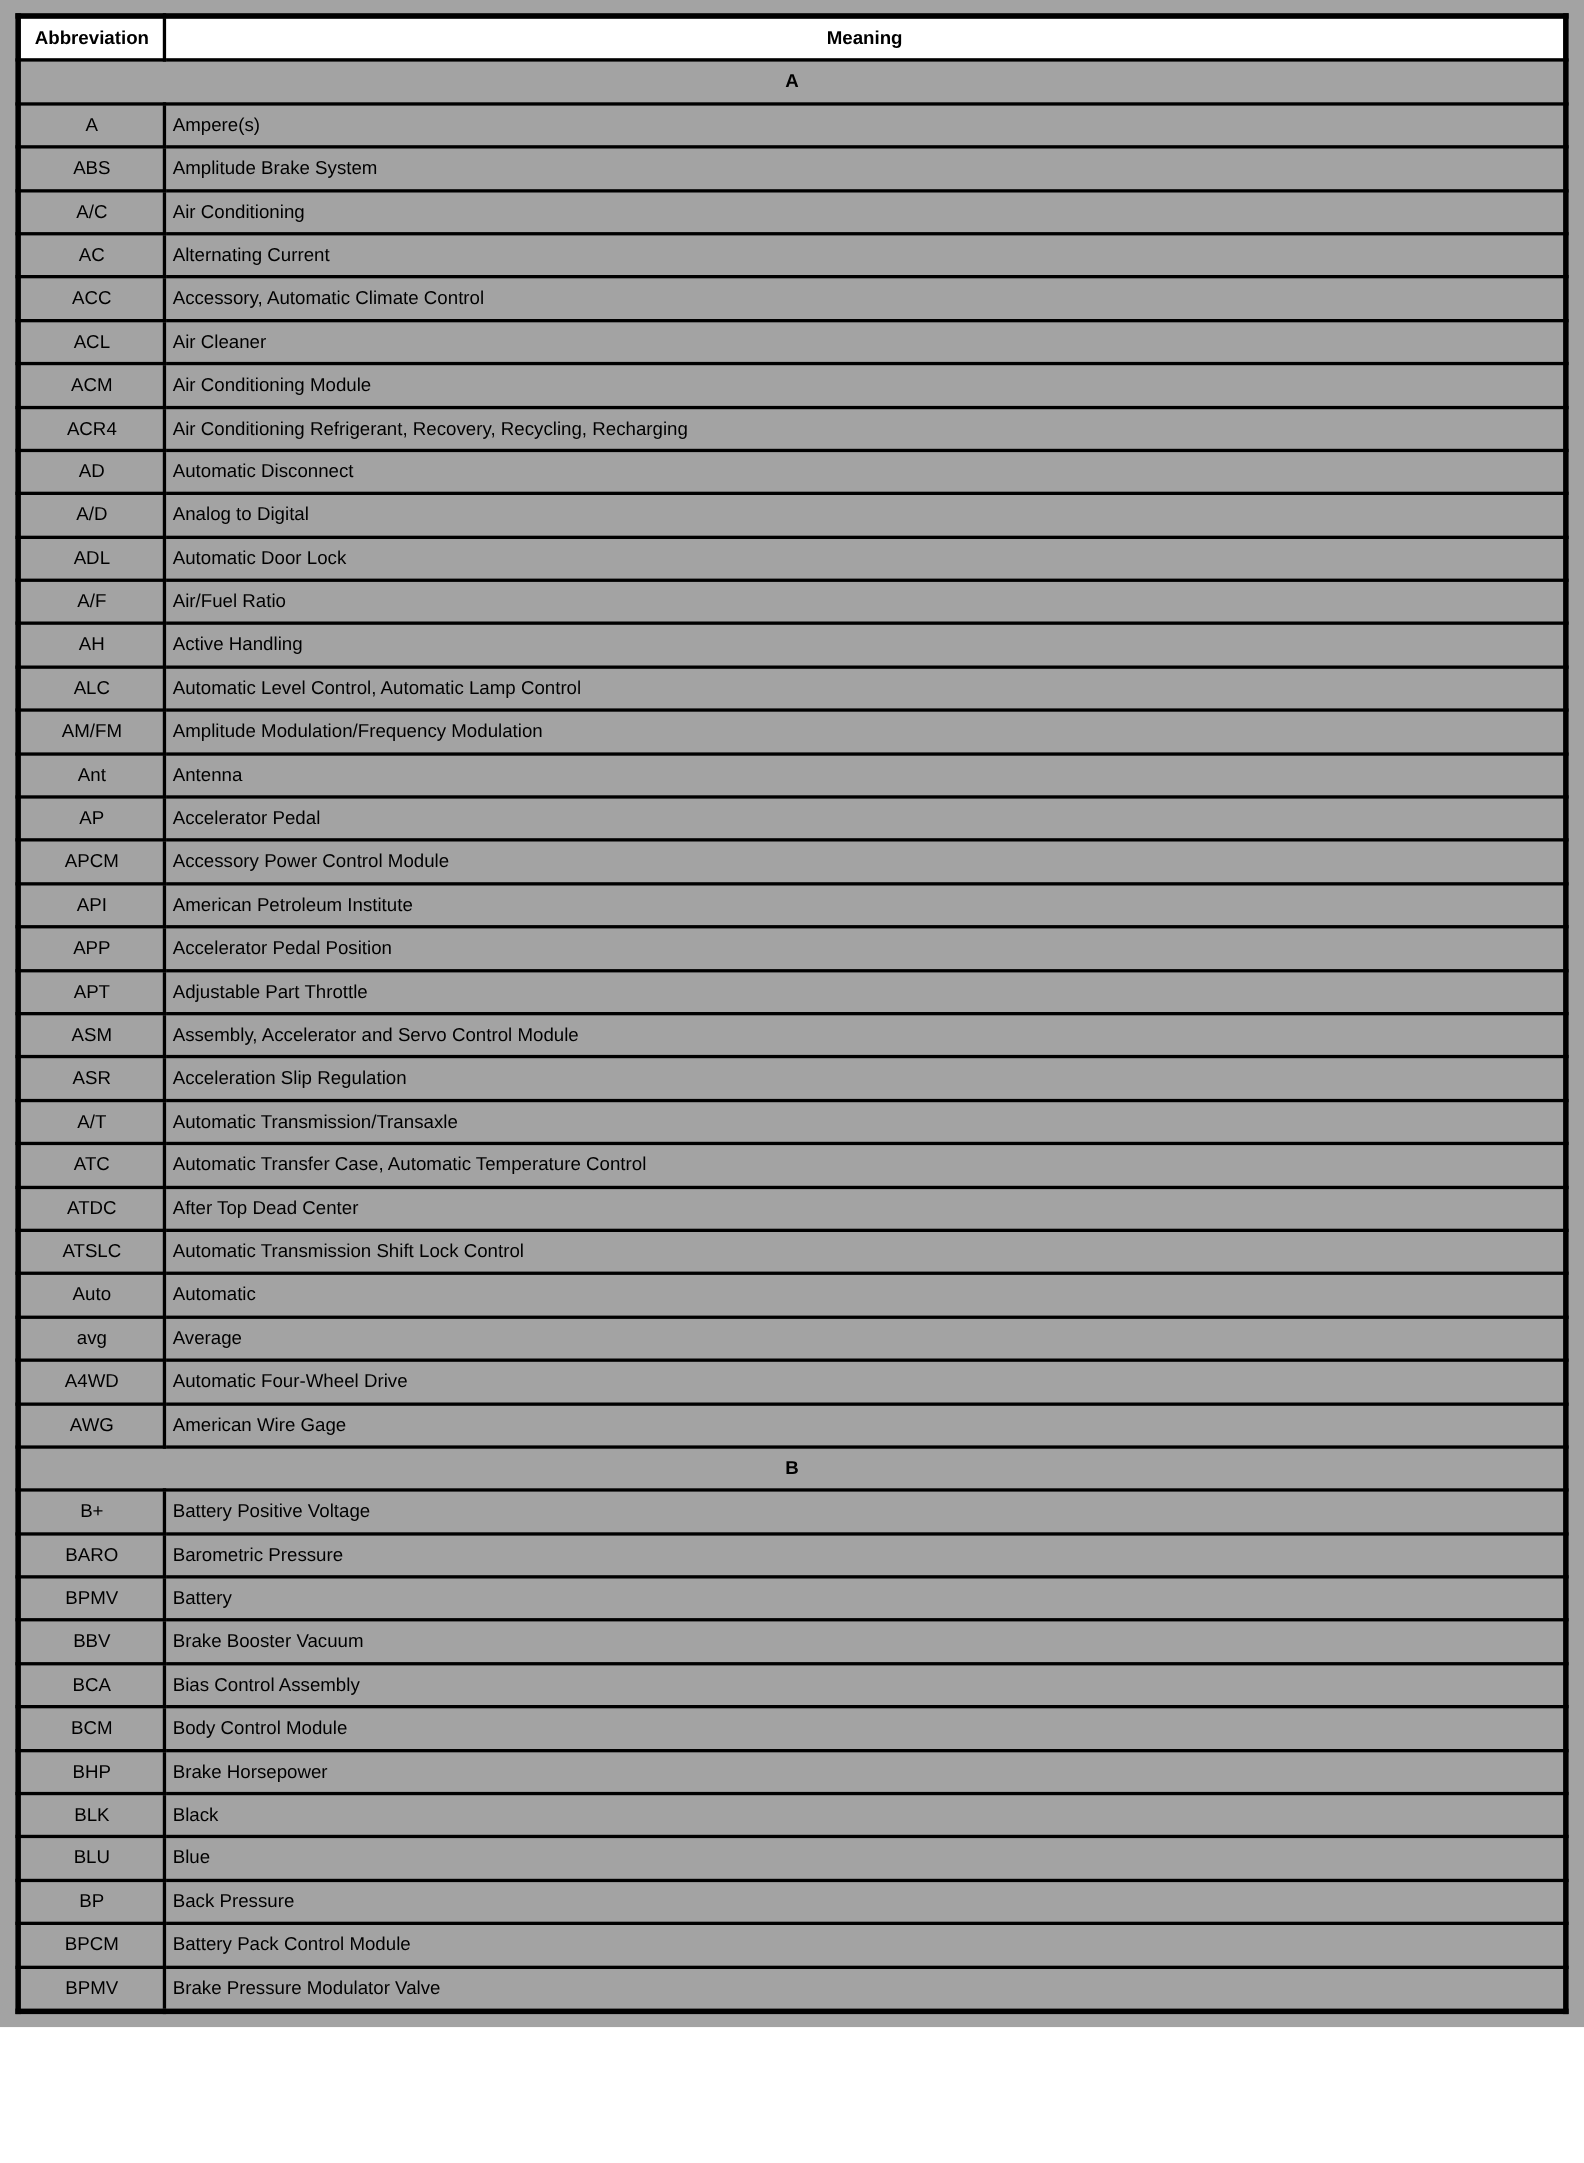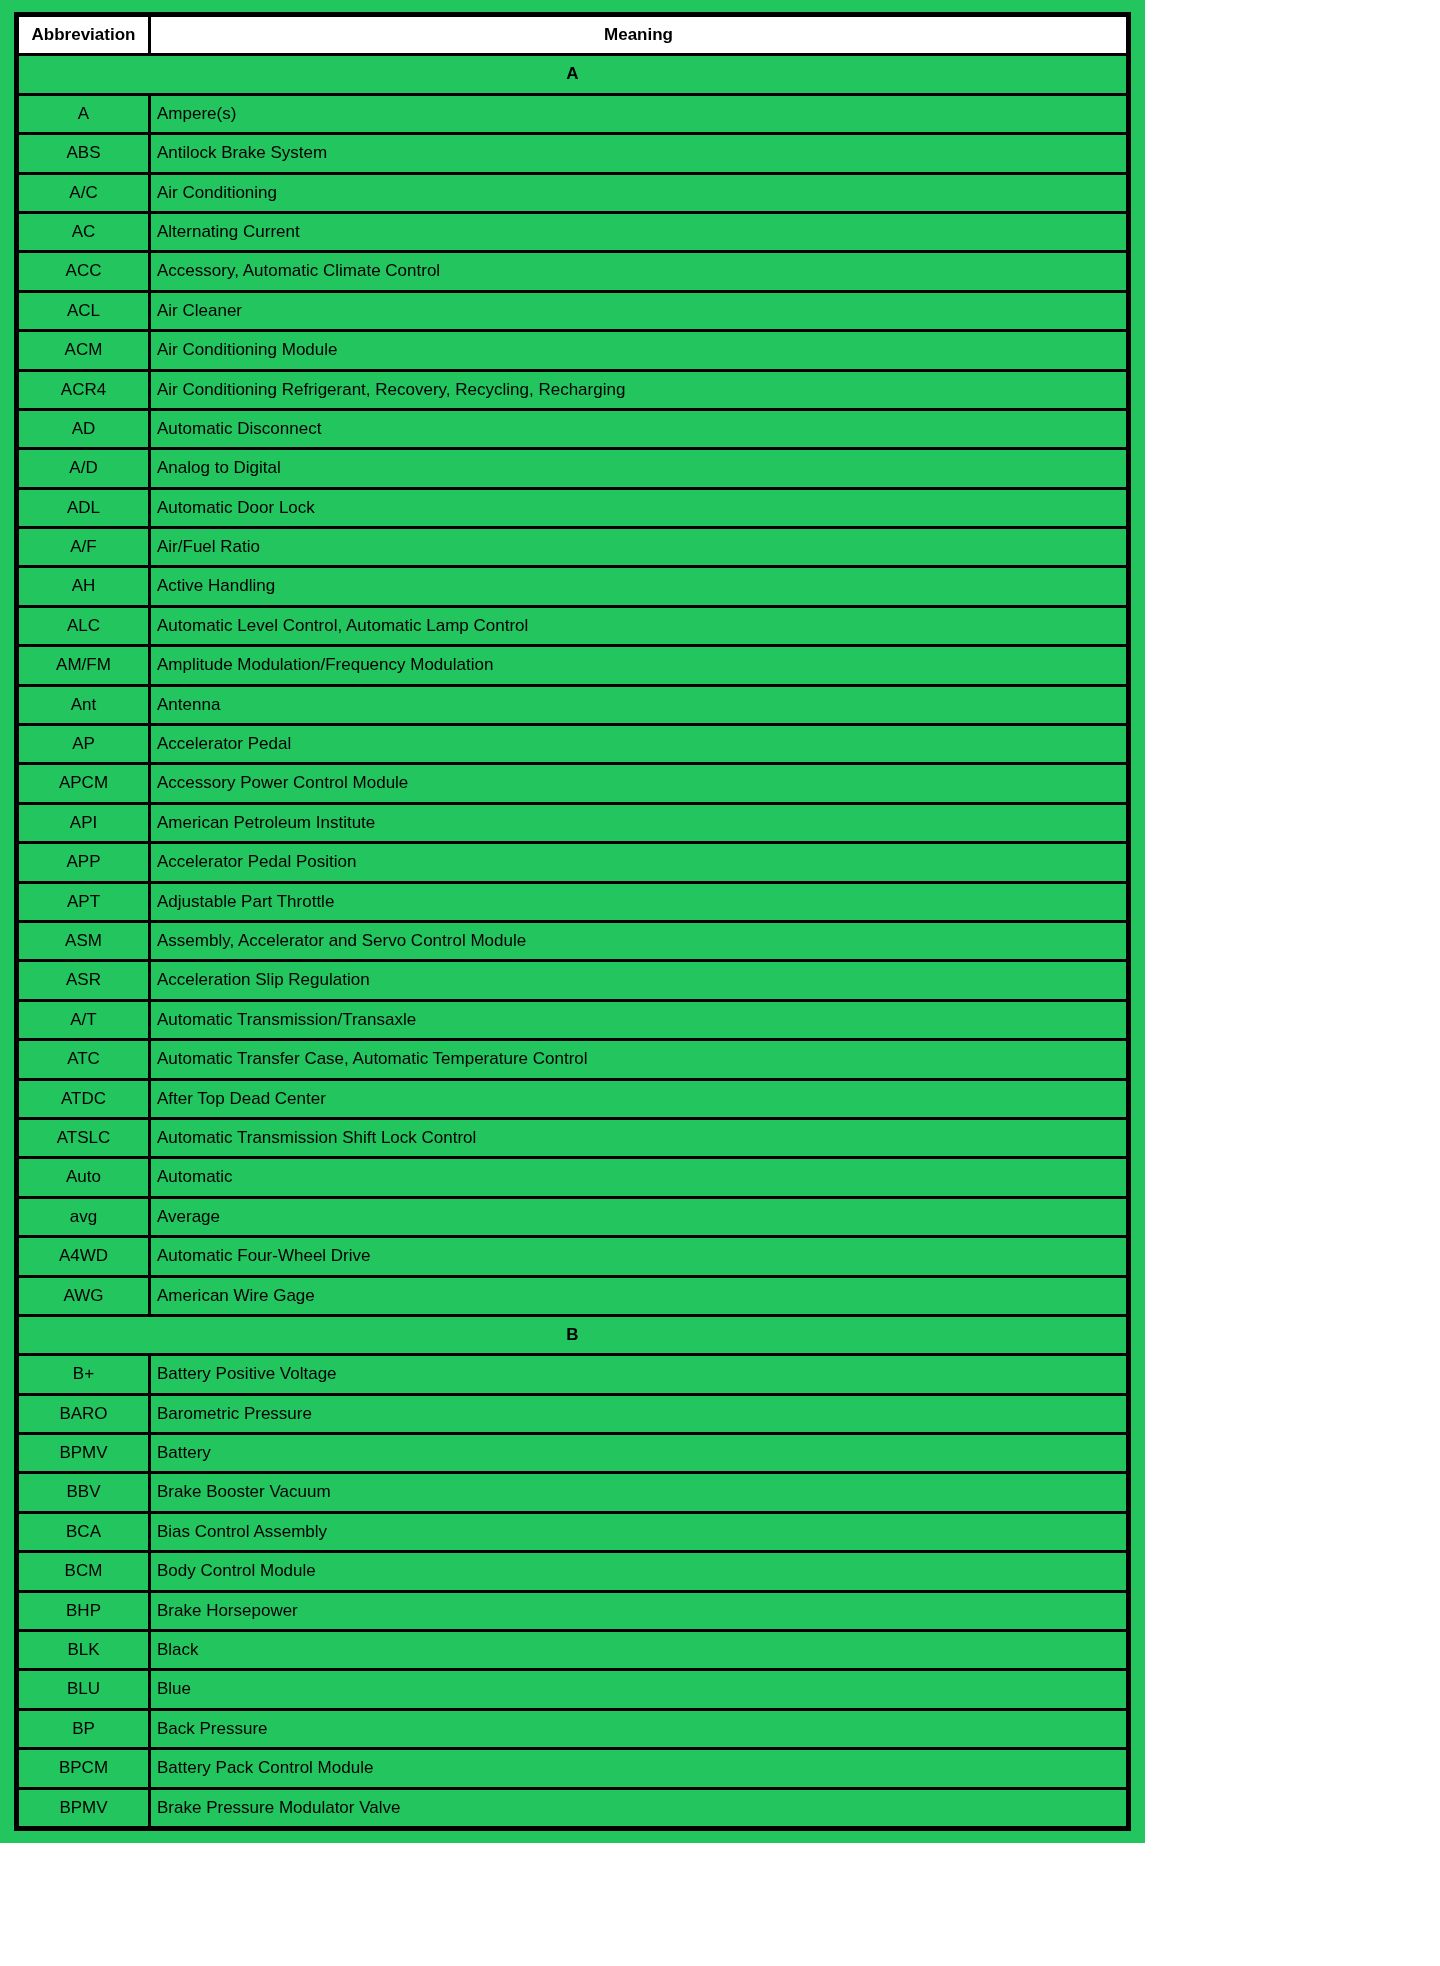--- a/index.html
+++ b/index.html
@@ -3,24 +3,24 @@
 <meta charset="utf-8">
 <style>
   html, body {
     margin: 0;
     padding: 0;
     background: #ffffff;
     font-family: "Liberation Sans", sans-serif;
     color: #000000;
   }
   .page {
-    width: 1145px;
+    width: 1440px;
     box-sizing: border-box;
     padding: 12px 14px;
-    background: #22c55e;
+    background: #a3a3a3;
   }
   table.abbr-table {
     width: 100%;
     border-collapse: collapse;
     table-layout: fixed;
     border: 5px solid #000000;
   }
   table.abbr-table th,
   table.abbr-table td {
     border: 3px solid #000000;
@@ -69,21 +69,21 @@
     <tbody>
         <tr class="section-row">
           <td colspan="2">A</td>
         </tr>
         <tr>
           <td class="abbr">A</td>
           <td class="meaning">Ampere(s)</td>
         </tr>
         <tr>
           <td class="abbr">ABS</td>
-          <td class="meaning">Antilock Brake System</td>
+          <td class="meaning">Amplitude Brake System</td>
         </tr>
         <tr>
           <td class="abbr">A/C</td>
           <td class="meaning">Air Conditioning</td>
         </tr>
         <tr>
           <td class="abbr">AC</td>
           <td class="meaning">Alternating Current</td>
         </tr>
         <tr>

